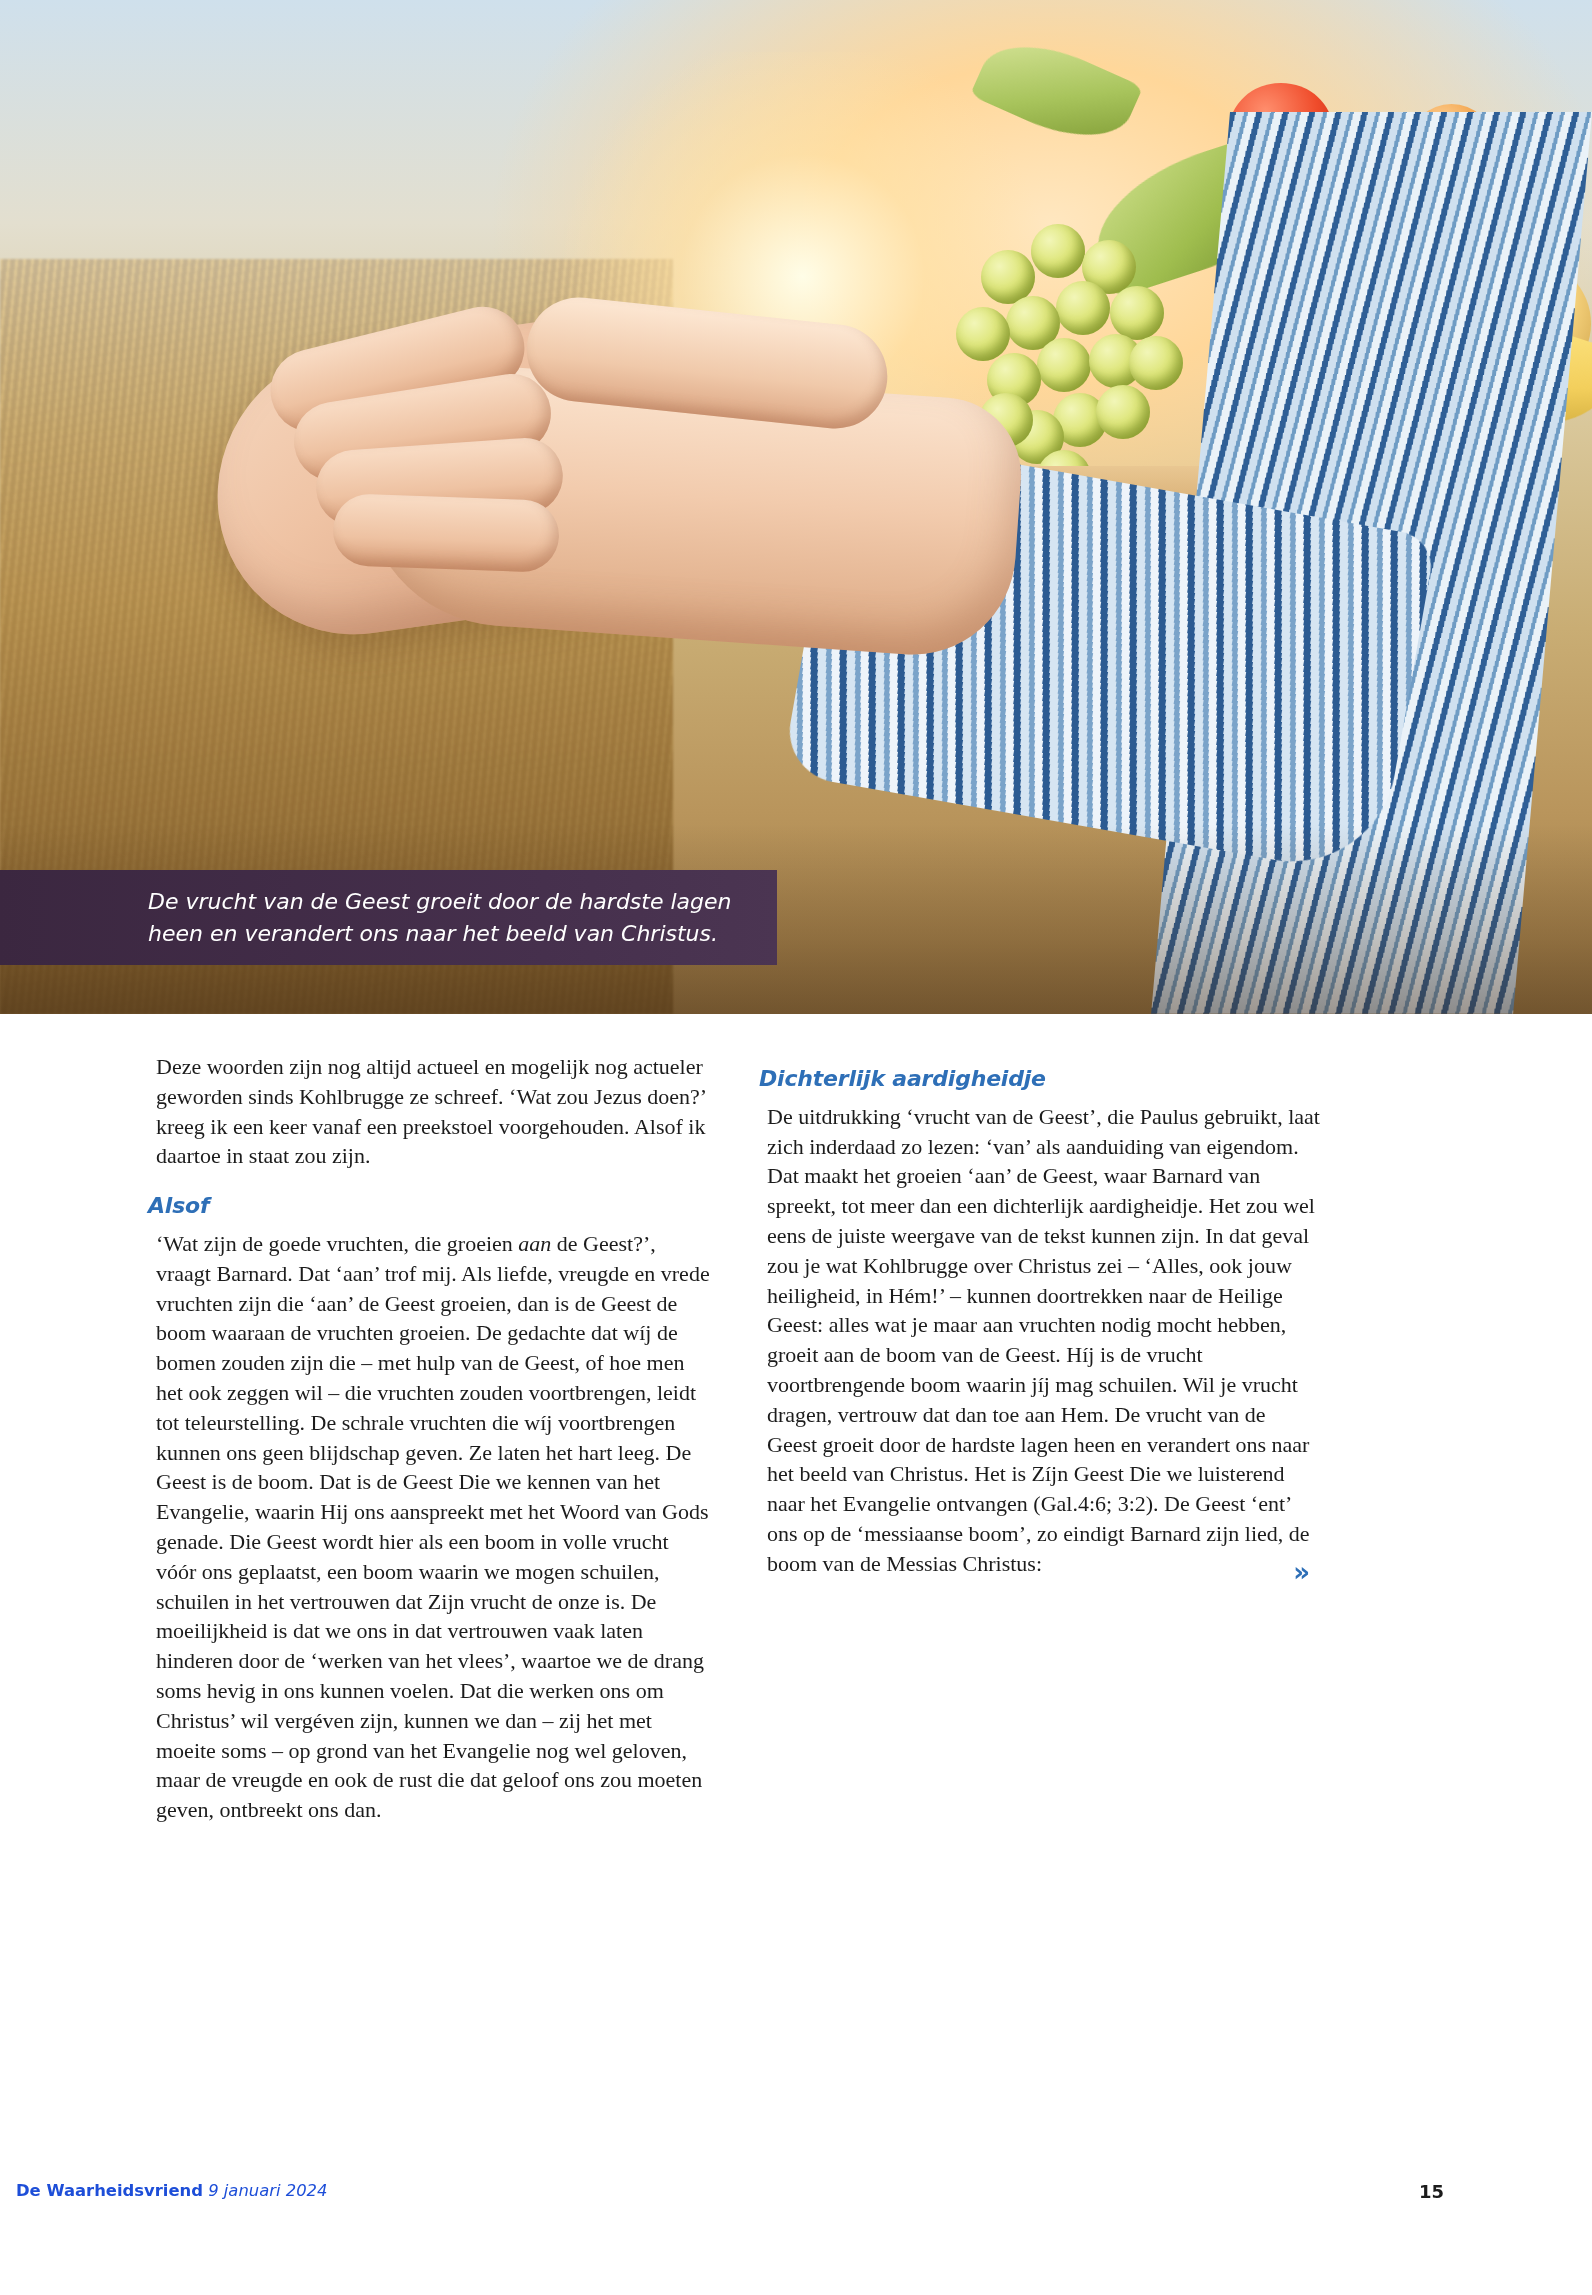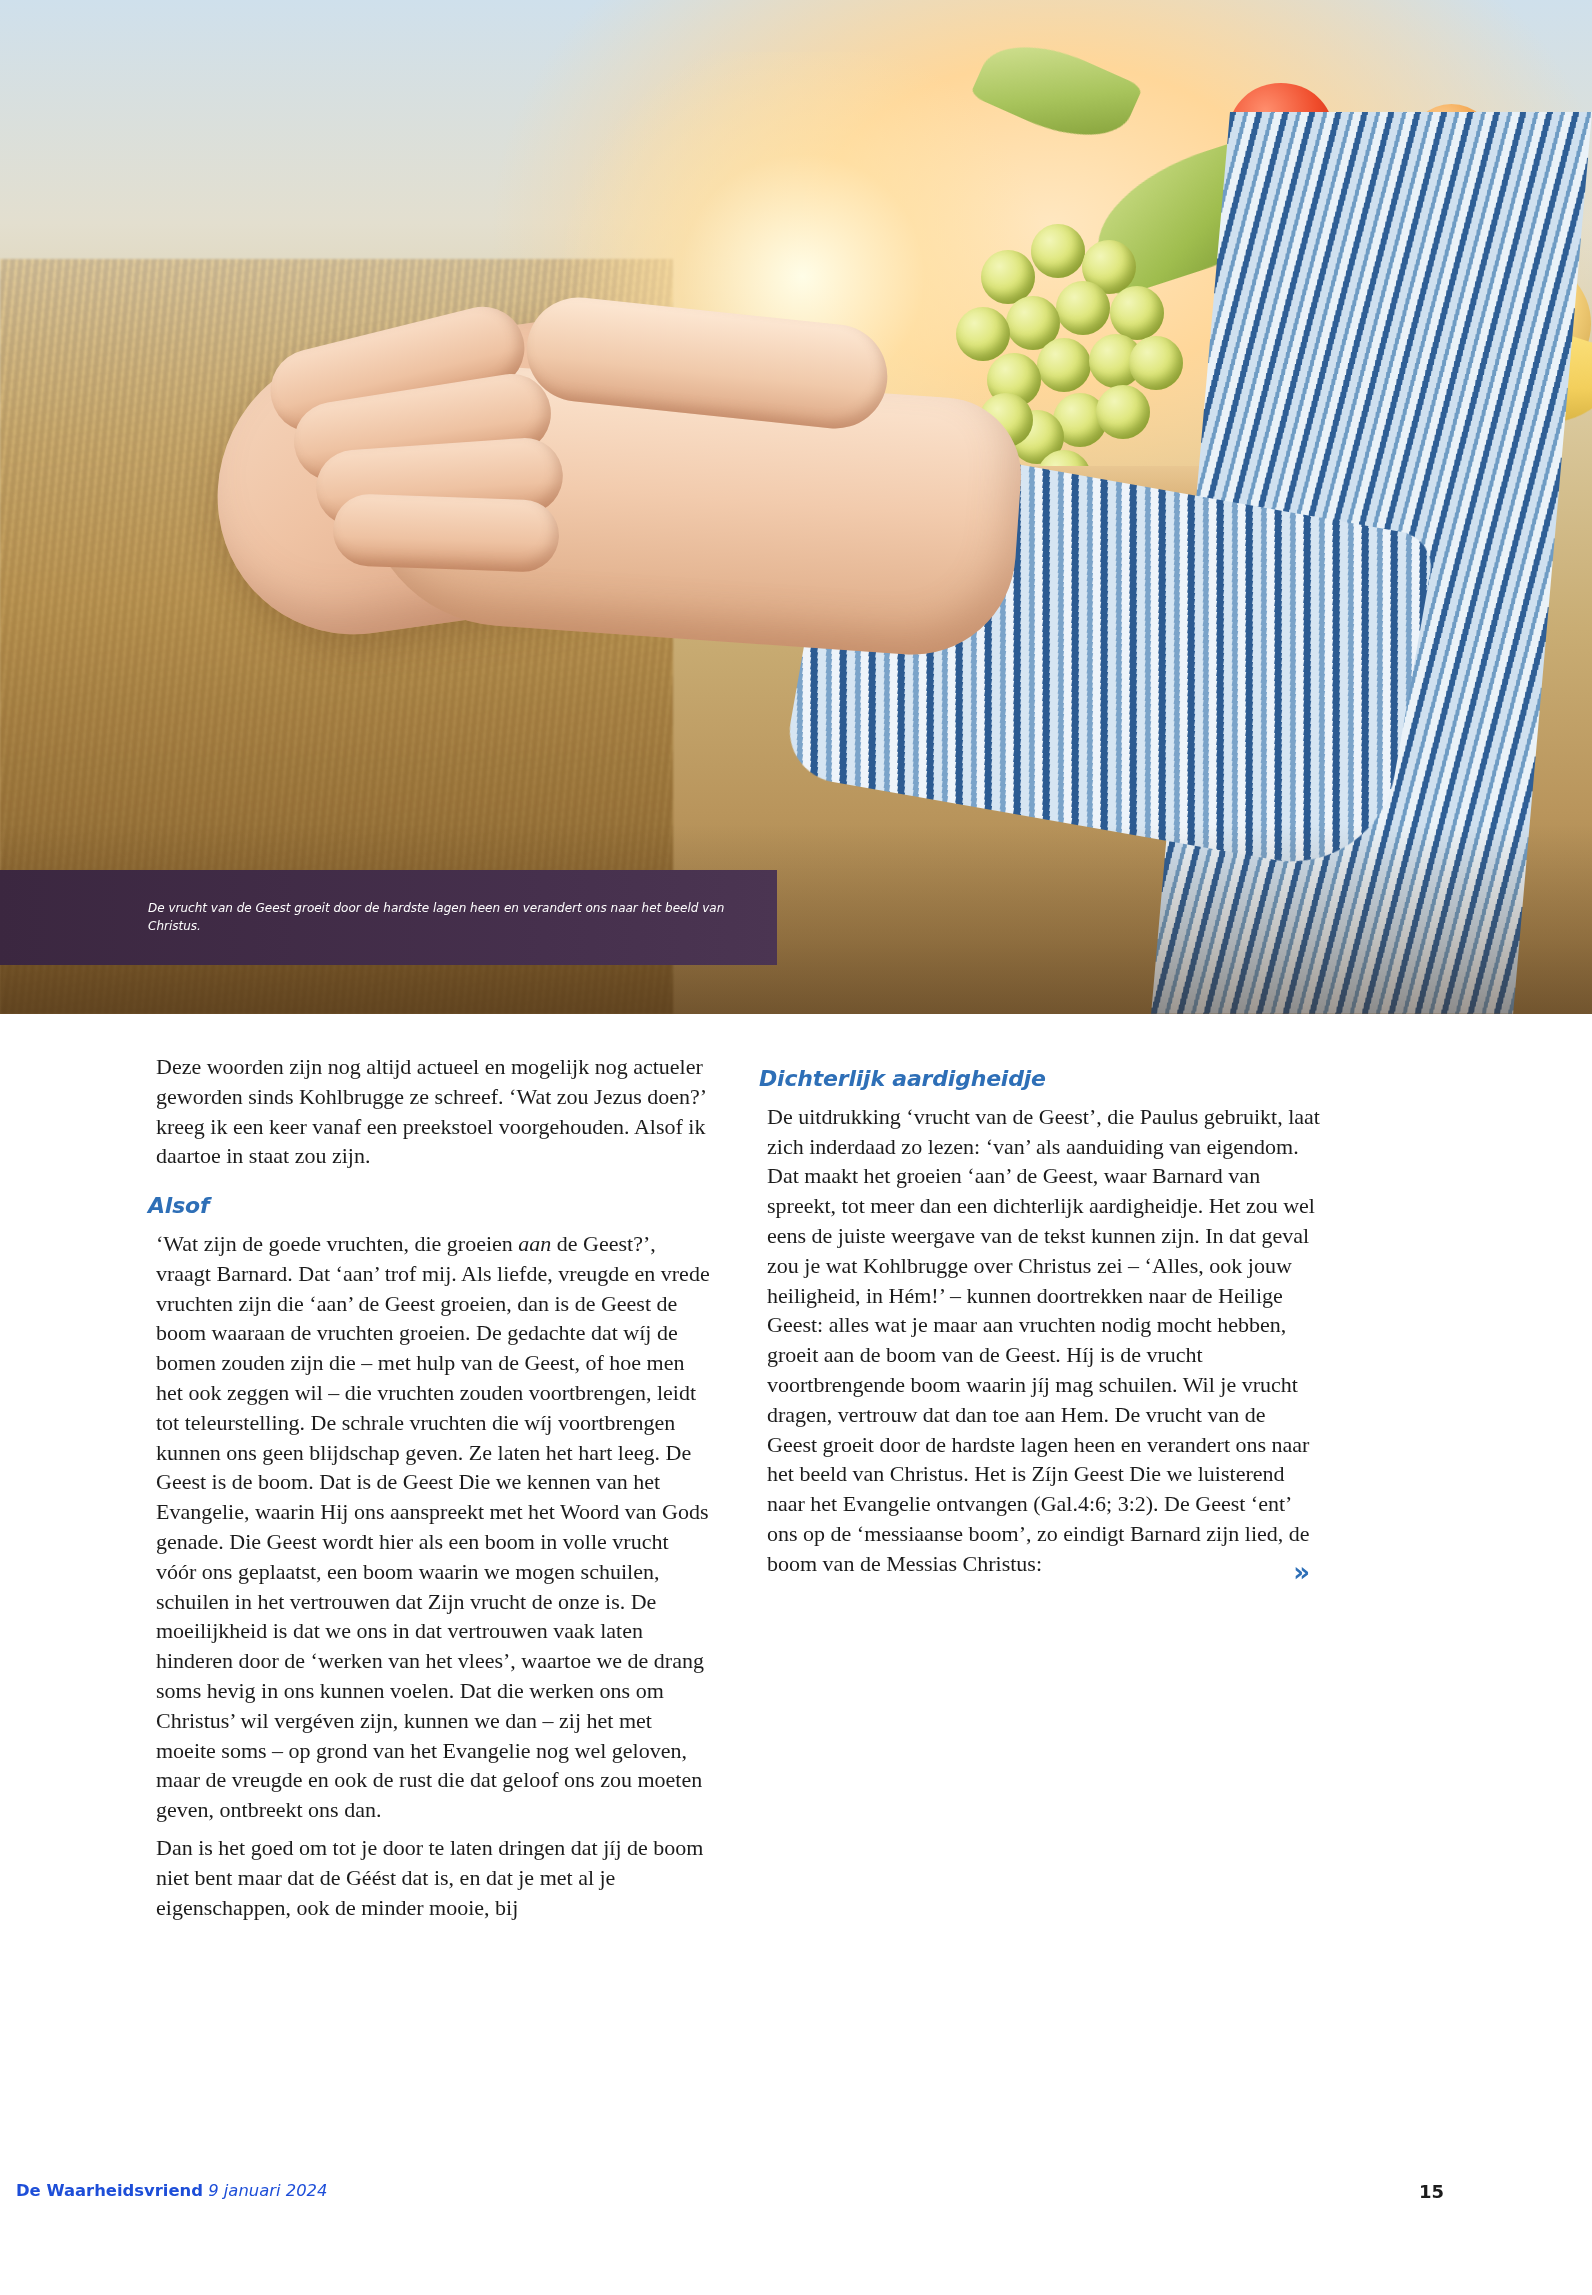--- a/index.html
+++ b/index.html
@@ -148,21 +148,21 @@
     height: 95px;
     background: #3f2a45;
     background: linear-gradient(90deg, #3b2740 0%, #46304d 70%, #4b3552 100%);
     display: flex;
     align-items: center;
   }
   .caption-text {
     color: #ffffff;
     font-family: "DejaVu Sans", sans-serif;
     font-style: italic;
-    font-size: 12px;
+    font-size: 22px;
     line-height: 1.42;
     padding-left: 148px;
     padding-right: 35px;
     font-weight: 500;
   }
 
   
   .columns {
     position: absolute;
     left: 0;
@@ -306,21 +306,20 @@
 
 <div class="columns">
 
   <div class="col col-left">
     <p>Deze woorden zijn nog altijd actueel en mogelijk nog actueler geworden sinds Kohlbrugge ze schreef. ‘Wat zou Jezus doen?’ kreeg ik een keer vanaf een preekstoel voorgehouden. Alsof ik daartoe in staat zou zijn.</p>
 
     <h2 class="heading">Alsof</h2>
 
     <p><span>‘Wat zijn de goede vruchten, die groeien </span><em>aan</em><span> de Geest?’, vraagt Barnard. Dat ‘aan’ trof mij. Als liefde, vreugde en vrede vruchten zijn die ‘aan’ de Geest groeien, dan is de Geest de boom waaraan de vruchten groeien. De gedachte dat wíj de bomen zouden zijn die – met hulp van de Geest, of hoe men het ook zeggen wil – die vruchten zouden voortbrengen, leidt tot teleurstelling. De schrale vruchten die wíj voortbrengen kunnen ons geen blijdschap geven. Ze laten het hart leeg. De Geest is de boom. Dat is de Geest Die we kennen van het Evangelie, waarin Hij ons aanspreekt met het Woord van Gods genade. Die Geest wordt hier als een boom in volle vrucht vóór ons geplaatst, een boom waarin we mogen schuilen, schuilen in het vertrouwen dat Zijn vrucht de onze is. De moeilijkheid is dat we ons in dat vertrouwen vaak laten hinderen door de ‘werken van het vlees’, waartoe we de drang soms hevig in ons kunnen voelen. Dat die werken ons om Christus’ wil vergéven zijn, kunnen we dan – zij het met moeite soms – op grond van het Evangelie nog wel geloven, maar de vreugde en ook de rust die dat geloof ons zou moeten geven, ontbreekt ons dan.</span></p>
 
-    <p>Dan is het goed om tot je door te laten dringen dat jíj de boom niet bent maar dat de Géést dat is, en dat je met al je eigenschappen, ook de minder mooie, bij</p>
   </div>
 
   <div class="col col-right">
 
     <h2 class="heading">Dichterlijk aardigheidje</h2>
 
     <p>De uitdrukking ‘vrucht van de Geest’, die Paulus gebruikt, laat zich inderdaad zo lezen: ‘van’ als aanduiding van eigendom. Dat maakt het groeien ‘aan’ de Geest, waar Barnard van spreekt, tot meer dan een dichterlijk aardigheidje. Het zou wel eens de juiste weergave van de tekst kunnen zijn. In dat geval zou je wat Kohlbrugge over Christus zei – ‘Alles, ook jouw heiligheid, in Hém!’ – kunnen doortrekken naar de Heilige Geest: alles wat je maar aan vruchten nodig mocht hebben, groeit aan de boom van de Geest. Híj is de vrucht voortbrengende boom waarin jíj mag schuilen. Wil je vrucht dragen, vertrouw dat dan toe aan Hem. De vrucht van de Geest groeit door de hardste lagen heen en verandert ons naar het beeld van Christus. Het is Zíjn Geest Die we luisterend naar het Evangelie ontvangen (Gal.4:6; 3:2). De Geest ‘ent’ ons op de ‘messiaanse boom’, zo eindigt Barnard zijn lied, de boom van de Messias Christus:</p>
 
 
     <span class="arrow">»</span>

